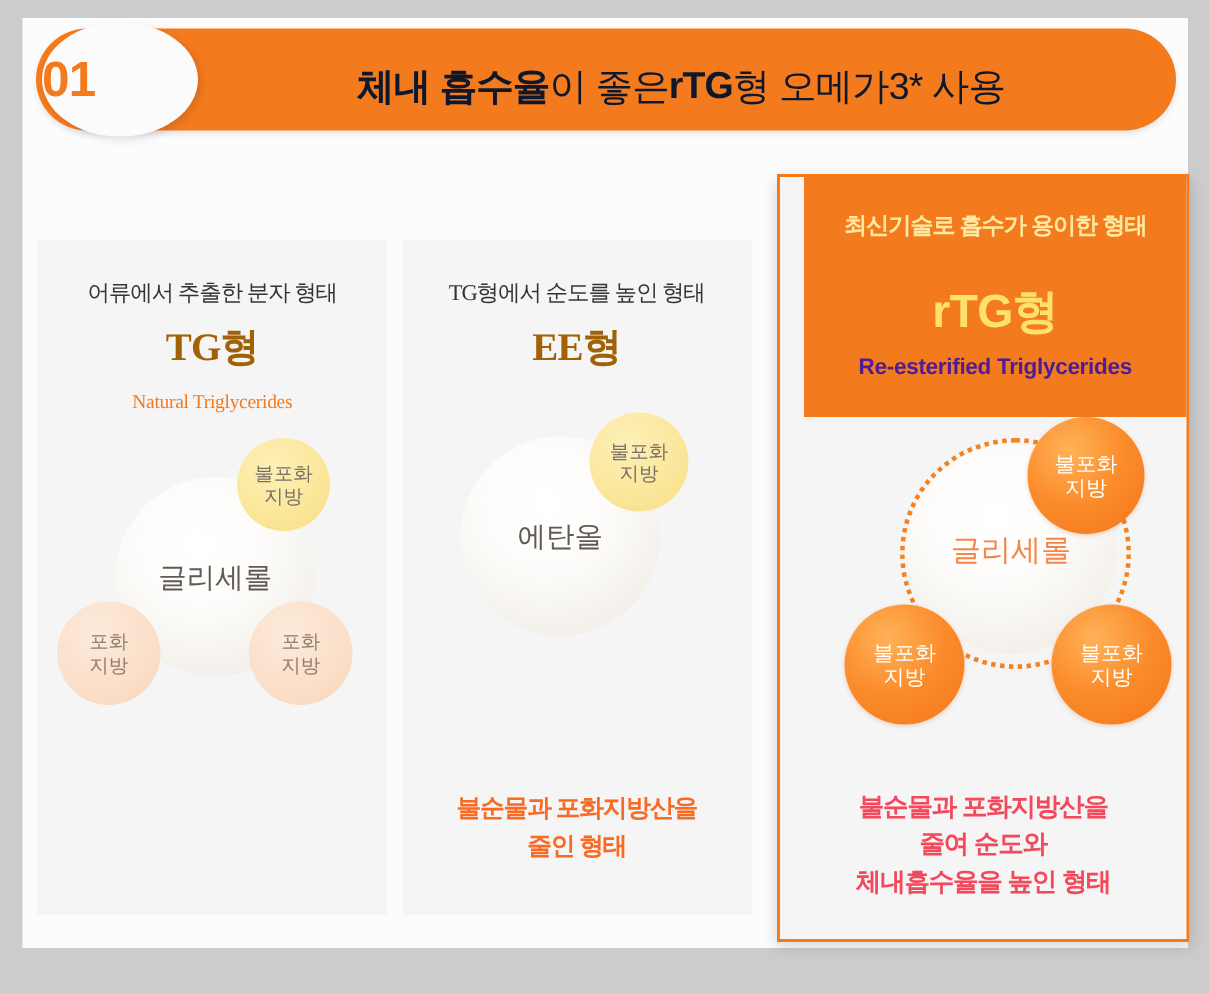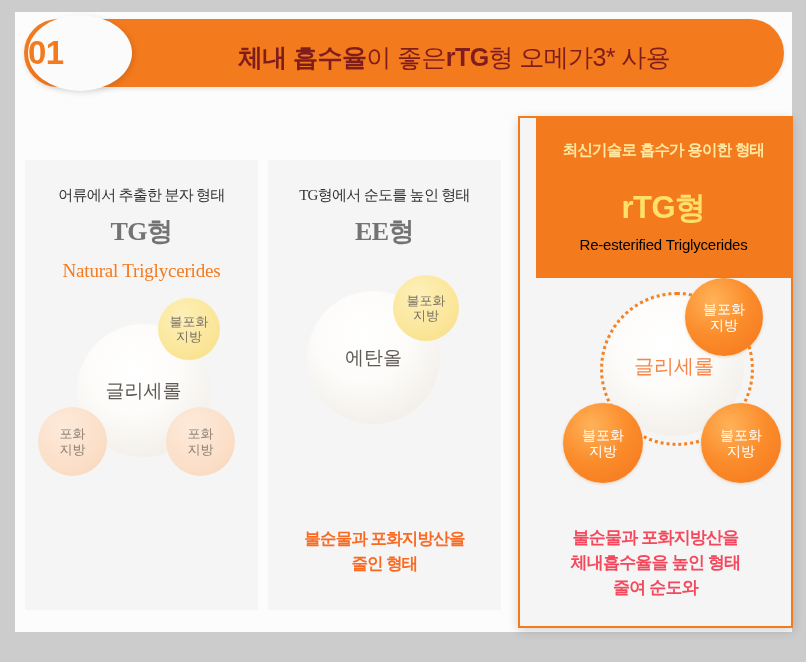--- a/index.html
+++ b/index.html
@@ -37,21 +37,21 @@
   }
   #header-title {
     position: absolute;
     left: 120px;
     top: 0;
     width: 620px;
     height: 77px;
     display: flex;
     align-items: center;
     justify-content: center;
-    color: #7f1d1d;
+    color: #0f172a;
     font-size: 25px;
     letter-spacing: -0.6px;
     white-space: nowrap;
   }
   #header-title .b { font-weight: bold; }
   #header-title .n { font-weight: normal; }
 
   #step-badge {
     position: absolute;
     left: 13px;
@@ -87,26 +87,26 @@
   }
   .card-subtitle {
     font-size: 15px;
     color: #333333;
     letter-spacing: -0.7px;
   }
   .card-title {
     margin-top: 9px;
     font-size: 26px;
     font-weight: bold;
-    color: #737373;
+    color: #a16207;
     letter-spacing: -0.5px;
   }
   .card-en {
     margin-top: 11px;
-    font-size: 19px;
+    font-size: 13px;
     color: #f47a1e;
     letter-spacing: -0.2px;
   }
 
   
   .mol {
     position: relative;
     width: 233px;
     height: 210px;
     margin-top: 12px;
@@ -188,22 +188,23 @@
   #card3-title {
     margin-top: 26px;
     font-size: 31px;
     font-weight: bold;
     color: #ffe06a;
     letter-spacing: -0.5px;
   }
   #card3-en {
     margin-top: 7px;
     font-size: 15px;
-    color: #000000;
+    color: #4c1d95;
     letter-spacing: -0.2px;
+    font-weight: bold;
   }
   #card3-mol {
     position: relative;
     width: 271px;
     height: 230px;
   }
   .dotted-ring {
     position: absolute;
     border-radius: 50%;
     border: 3px dotted #f58220;
@@ -303,18 +304,18 @@
       </div>
 
       <div class="bubble bubble-orange" style="left:165px; top:125px; width:80px; height:80px; font-size:14px;">
         <span>불포화</span>
         <span>지방</span>
       </div>
     </div>
 
     <div class="card-foot">
       <div>불순물과  포화지방산을</div>
+      <div>줄여 순도와</div>
       <div>체내흡수율을 높인 형태</div>
-      <div>줄여 순도와</div>
     </div>
   </div>
 
 </div>
 
 </body></html>

